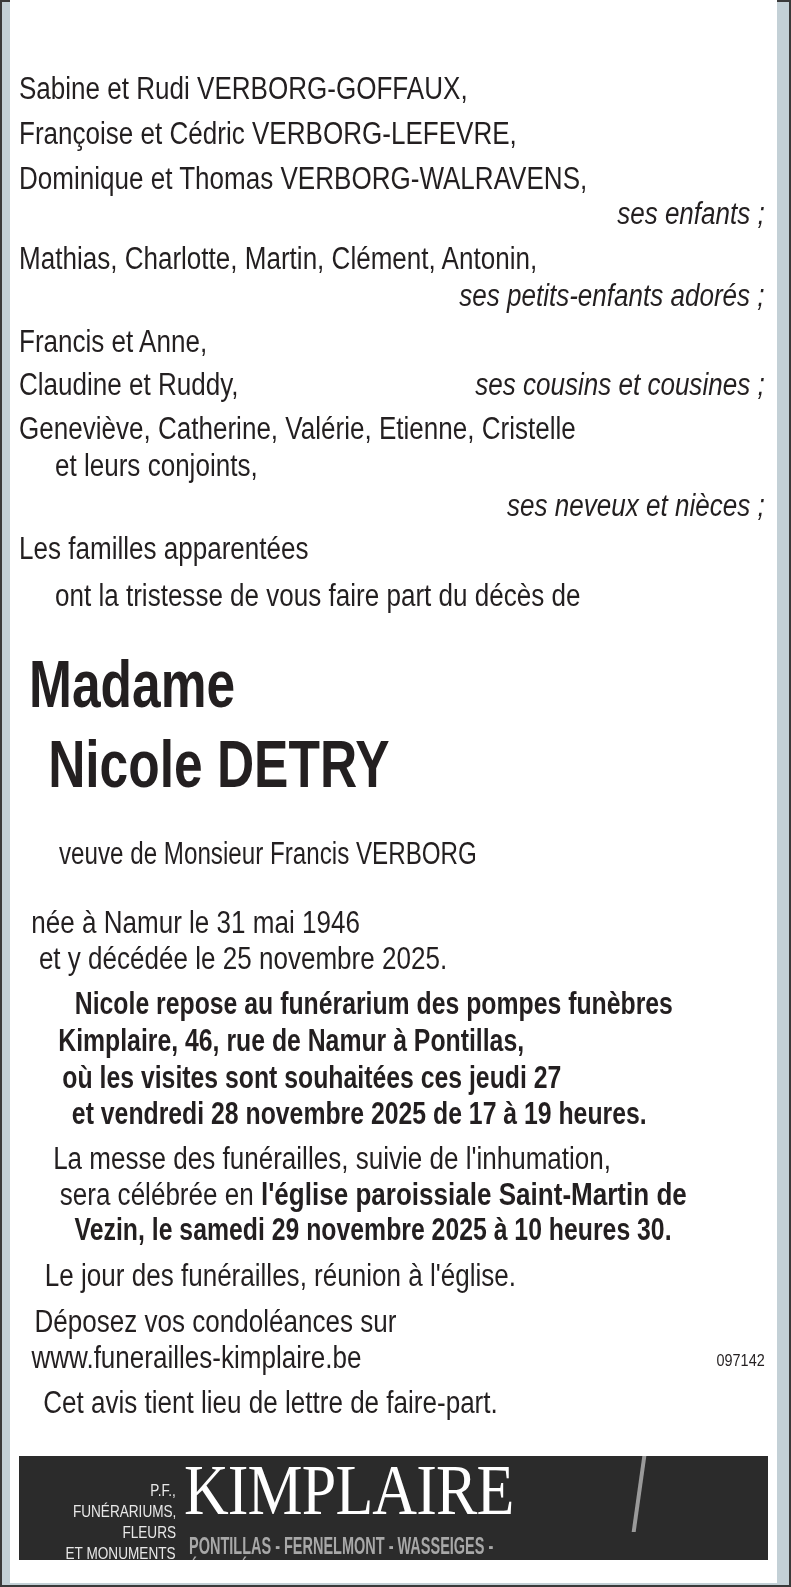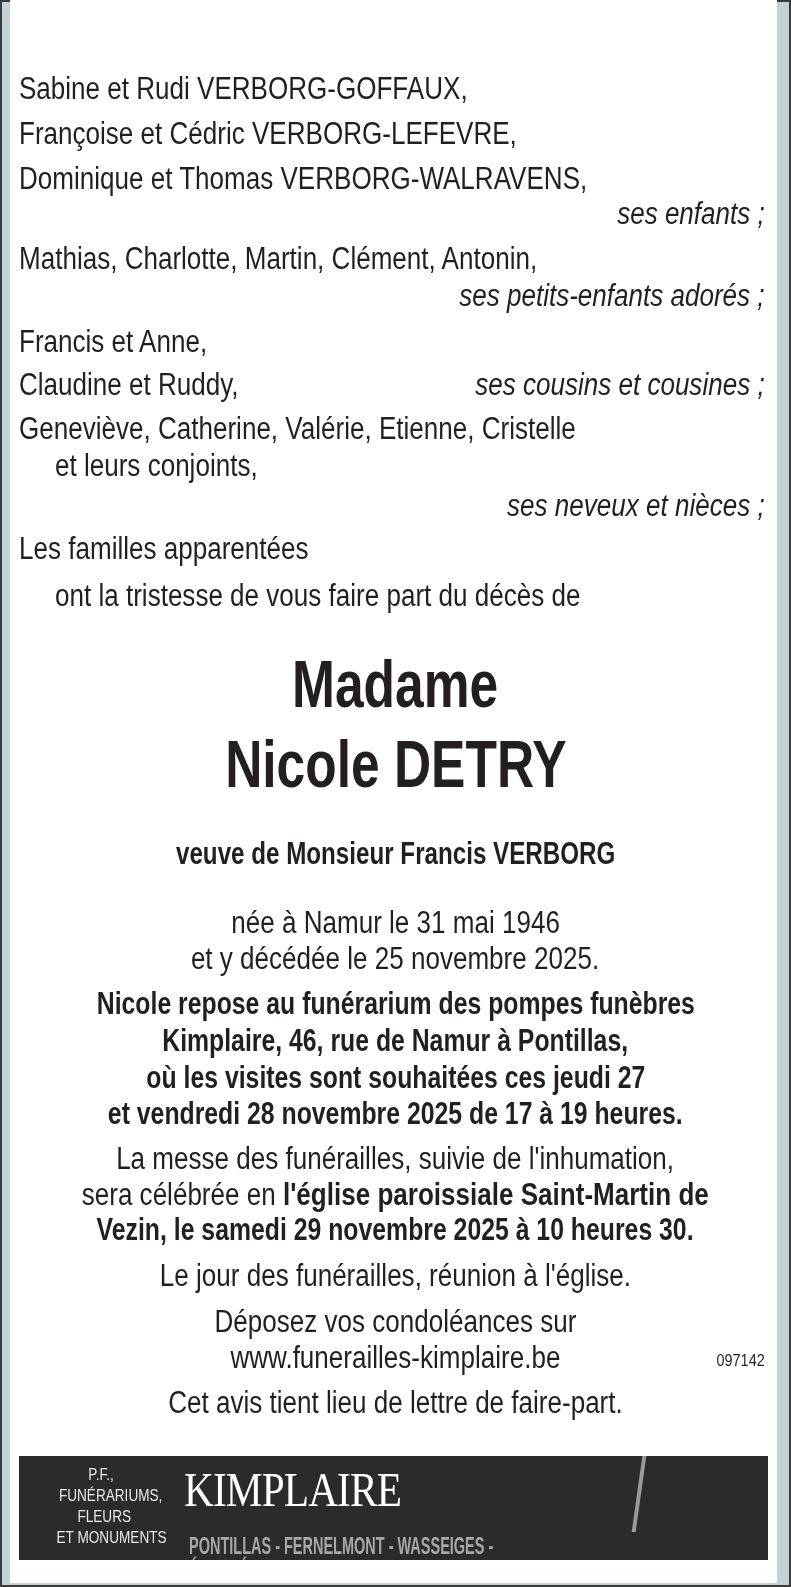--- a/index.html
+++ b/index.html
@@ -22,42 +22,42 @@
     .line {
       position: absolute; white-space: nowrap;
       font-size: 31px; line-height: 36px; margin-top: 28px;
     }
     .sq { display: inline-block; transform: scaleX(0.84); }
     .left .sq { transform-origin: left center; }
     .right .sq { transform-origin: right center; }
     .center .sq { transform-origin: center center; }
     .left { left: 19px; }
     .right { right: 26px; text-align: right; }
-    .center { left: 0; width: 791px; text-align: center; }
+    .center { left: 0; width: 791px; text-align: left; }
     .it { font-style: italic; }
     .bold { font-weight: bold; }
     .name { font-size: 66px; line-height: 74px; font-weight: bold; }
     .name .sq { transform: scaleX(0.78); }
-    .widow { font-size: 31px; font-weight: bold; }
+    .widow { font-size: 31px; font-weight: normal; }
     .widow .sq { transform: scaleX(0.78); }
     .b2 .sq { transform: scaleX(0.80); }
 
     .banner {
       position: absolute; left: 19px; top: 1456px; width: 749px; height: 104px;
       background: #2b2b2b; overflow: hidden;
     }
     .b-left {
-      position: absolute; left: 0; top: 8px; width: 157px; text-align: center;
+      position: absolute; left: 0; top: 24px; width: 157px; text-align: right;
       color: #e8e8e8; font-size: 17px; line-height: 21px;
     }
     .b-left span { display: inline-block; transform: scaleX(0.8); transform-origin: right center; }
     .b-brand {
       position: absolute; left: 165px; top: 4px;
       font-family: "Liberation Serif", serif; color: #ffffff;
-      font-size: 48px; line-height: 60px; letter-spacing: -1px;
+      font-size: 72px; line-height: 60px; letter-spacing: -1px;
     }
     .b-brand span { display: inline-block; transform: scaleX(0.86); transform-origin: left center; }
     .b-phone {
       position: absolute; right: 8px; width: 230px; text-align: right;
       color: #ffffff; font-weight: bold; font-size: 40px; line-height: 40px;
     }
     .b-phone span { display: inline-block; transform: scaleX(0.72); transform-origin: right center; }
     .b-phone.p1 { top: 2px; }
     .b-phone.p2 { top: 38px; }
     .slash {

